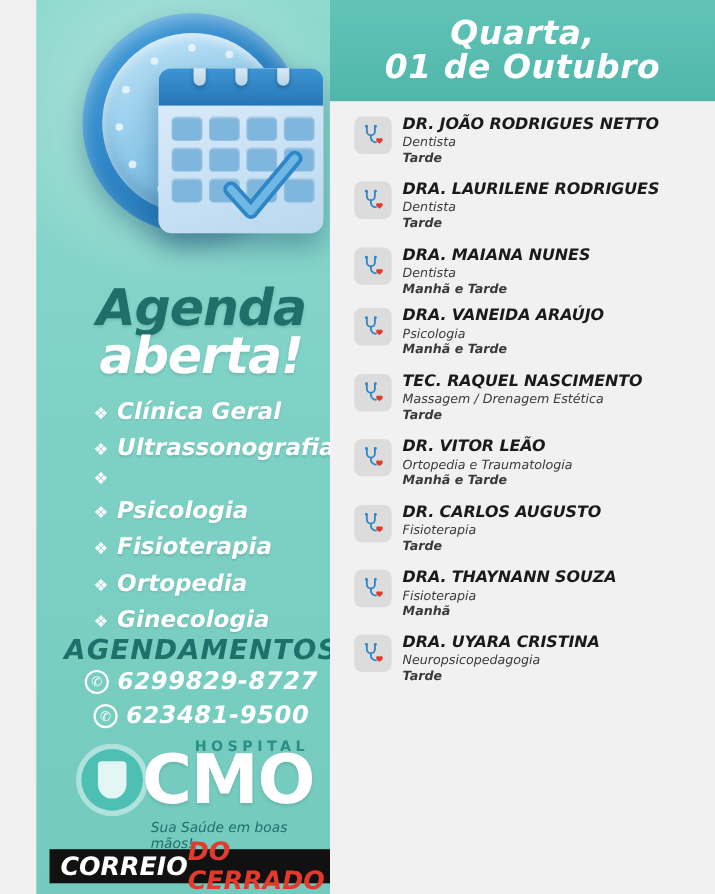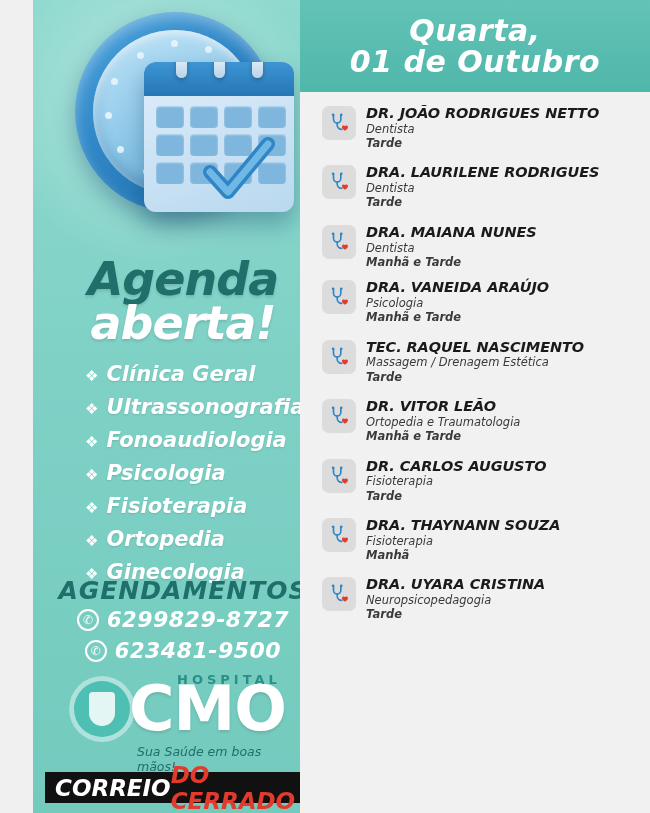--- a/index.html
+++ b/index.html
@@ -319,21 +319,20 @@
       <div class="service">
         <span class="bullet">❖</span>
         <span class="label">Clínica Geral</span>
       </div>
       <div class="service">
         <span class="bullet">❖</span>
         <span class="label">Ultrassonografia</span>
       </div>
       <div class="service">
         <span class="bullet">❖</span>
-        <span class="label">Fonoaudiologia</span>
       </div>
       <div class="service">
         <span class="bullet">❖</span>
         <span class="label">Psicologia</span>
       </div>
       <div class="service">
         <span class="bullet">❖</span>
         <span class="label">Fisioterapia</span>
       </div>
       <div class="service">

